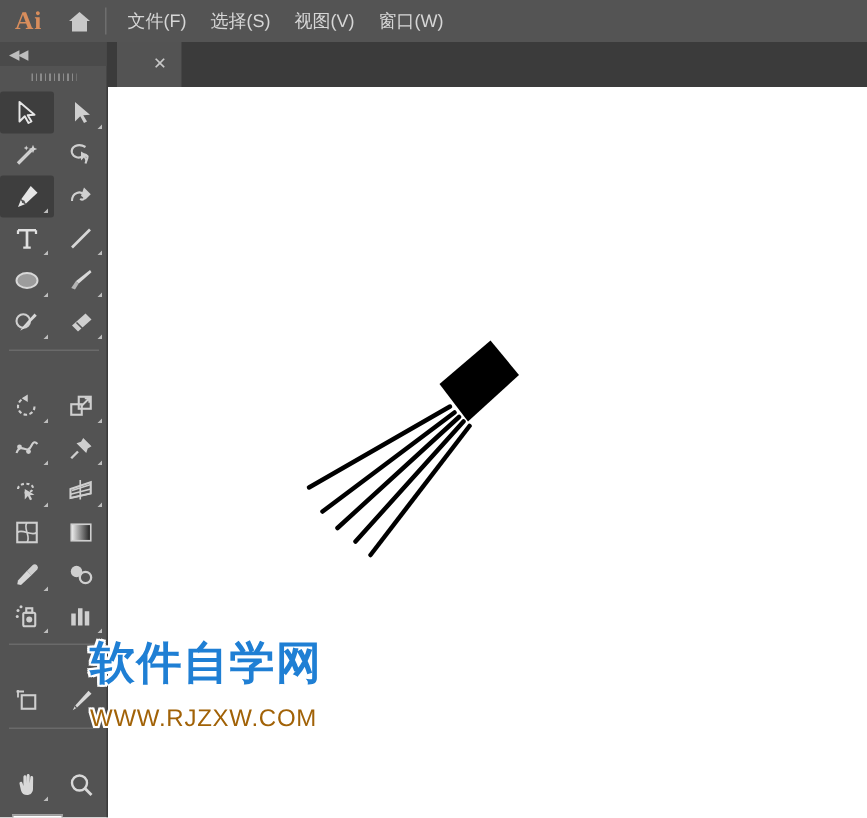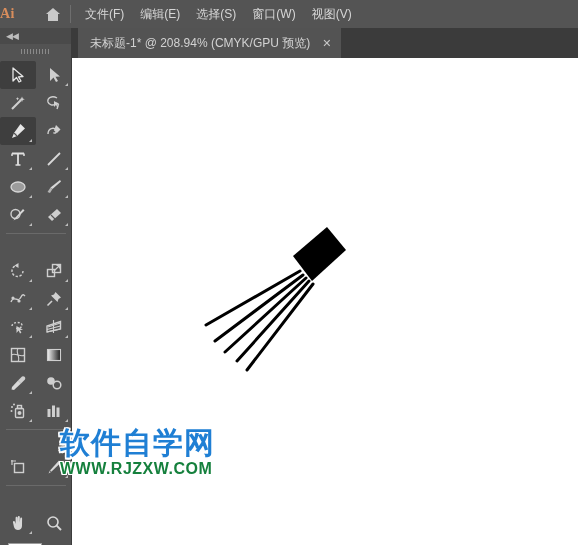--- a/index.html
+++ b/index.html
@@ -21,22 +21,23 @@
     position: absolute;
     left: 0; top: 0;
     width: 578px; height: 28px;
     background: #545454;
     display: flex;
     align-items: center;
     box-sizing: border-box;
   }
   #ai-logo {
     width: 38px;
+    text-align: center;
     color: #d88d5c;
-    font-size: 14px;
+    font-size: 17px;
     font-weight: bold;
     letter-spacing: 0.5px;
     line-height: 28px;
     font-family: "Liberation Serif", "DejaVu Serif", serif;
   }
   #home-btn {
     width: 30px;
     height: 28px;
     display: flex;
     align-items: center;
@@ -228,52 +229,50 @@
     color: #1f7fd4;
     letter-spacing: 1px;
     text-shadow:
       -1.5px -1.5px 0 #fff, 1.5px -1.5px 0 #fff,
       -1.5px 1.5px 0 #fff, 1.5px 1.5px 0 #fff,
       0 -1.5px 0 #fff, 0 1.5px 0 #fff,
       -1.5px 0 0 #fff, 1.5px 0 0 #fff;
   }
   #wm-url {
     font-size: 16px;
-    font-weight: bold;
-    color: #15803d;
+    font-weight: normal;
+    color: #a16207;
     letter-spacing: 0.5px;
-    margin-top: 3px;
+    margin-top: 14px;
     text-shadow:
       -1.2px -1.2px 0 #fff, 1.2px -1.2px 0 #fff,
       -1.2px 1.2px 0 #fff, 1.2px 1.2px 0 #fff,
       0 -1.2px 0 #fff, 0 1.2px 0 #fff,
       -1.2px 0 0 #fff, 1.2px 0 0 #fff;
   }
 </style>
 </head>
 <body>
 
 <div id="menubar">
   <div id="ai-logo">Ai</div>
   <div id="home-btn">
     <span class="home-glyph"></span>
   </div>
   <div id="menu-sep"></div>
   <div id="menu-items" style="display:flex;">
       <div class="menu-item">文件(F)</div>
-      <div class="menu-item">编辑(E)</div>
       <div class="menu-item">选择(S)</div>
+      <div class="menu-item">视图(V)</div>
       <div class="menu-item">窗口(W)</div>
-      <div class="menu-item">视图(V)</div>
     </div>
 </div>
 
 <div id="tabbar">
   <div id="doc-tab">
-    <span id="doc-tab-title">未标题-1* @ 208.94% (CMYK/GPU 预览)</span>
     <span id="doc-tab-close">✕</span>
   </div>
 </div>
 
 <div id="toolpanel">
   <div id="tool-collapse">◀◀</div>
   <div id="tool-grip">
       <span class="dots"></span>
     </div>
 

